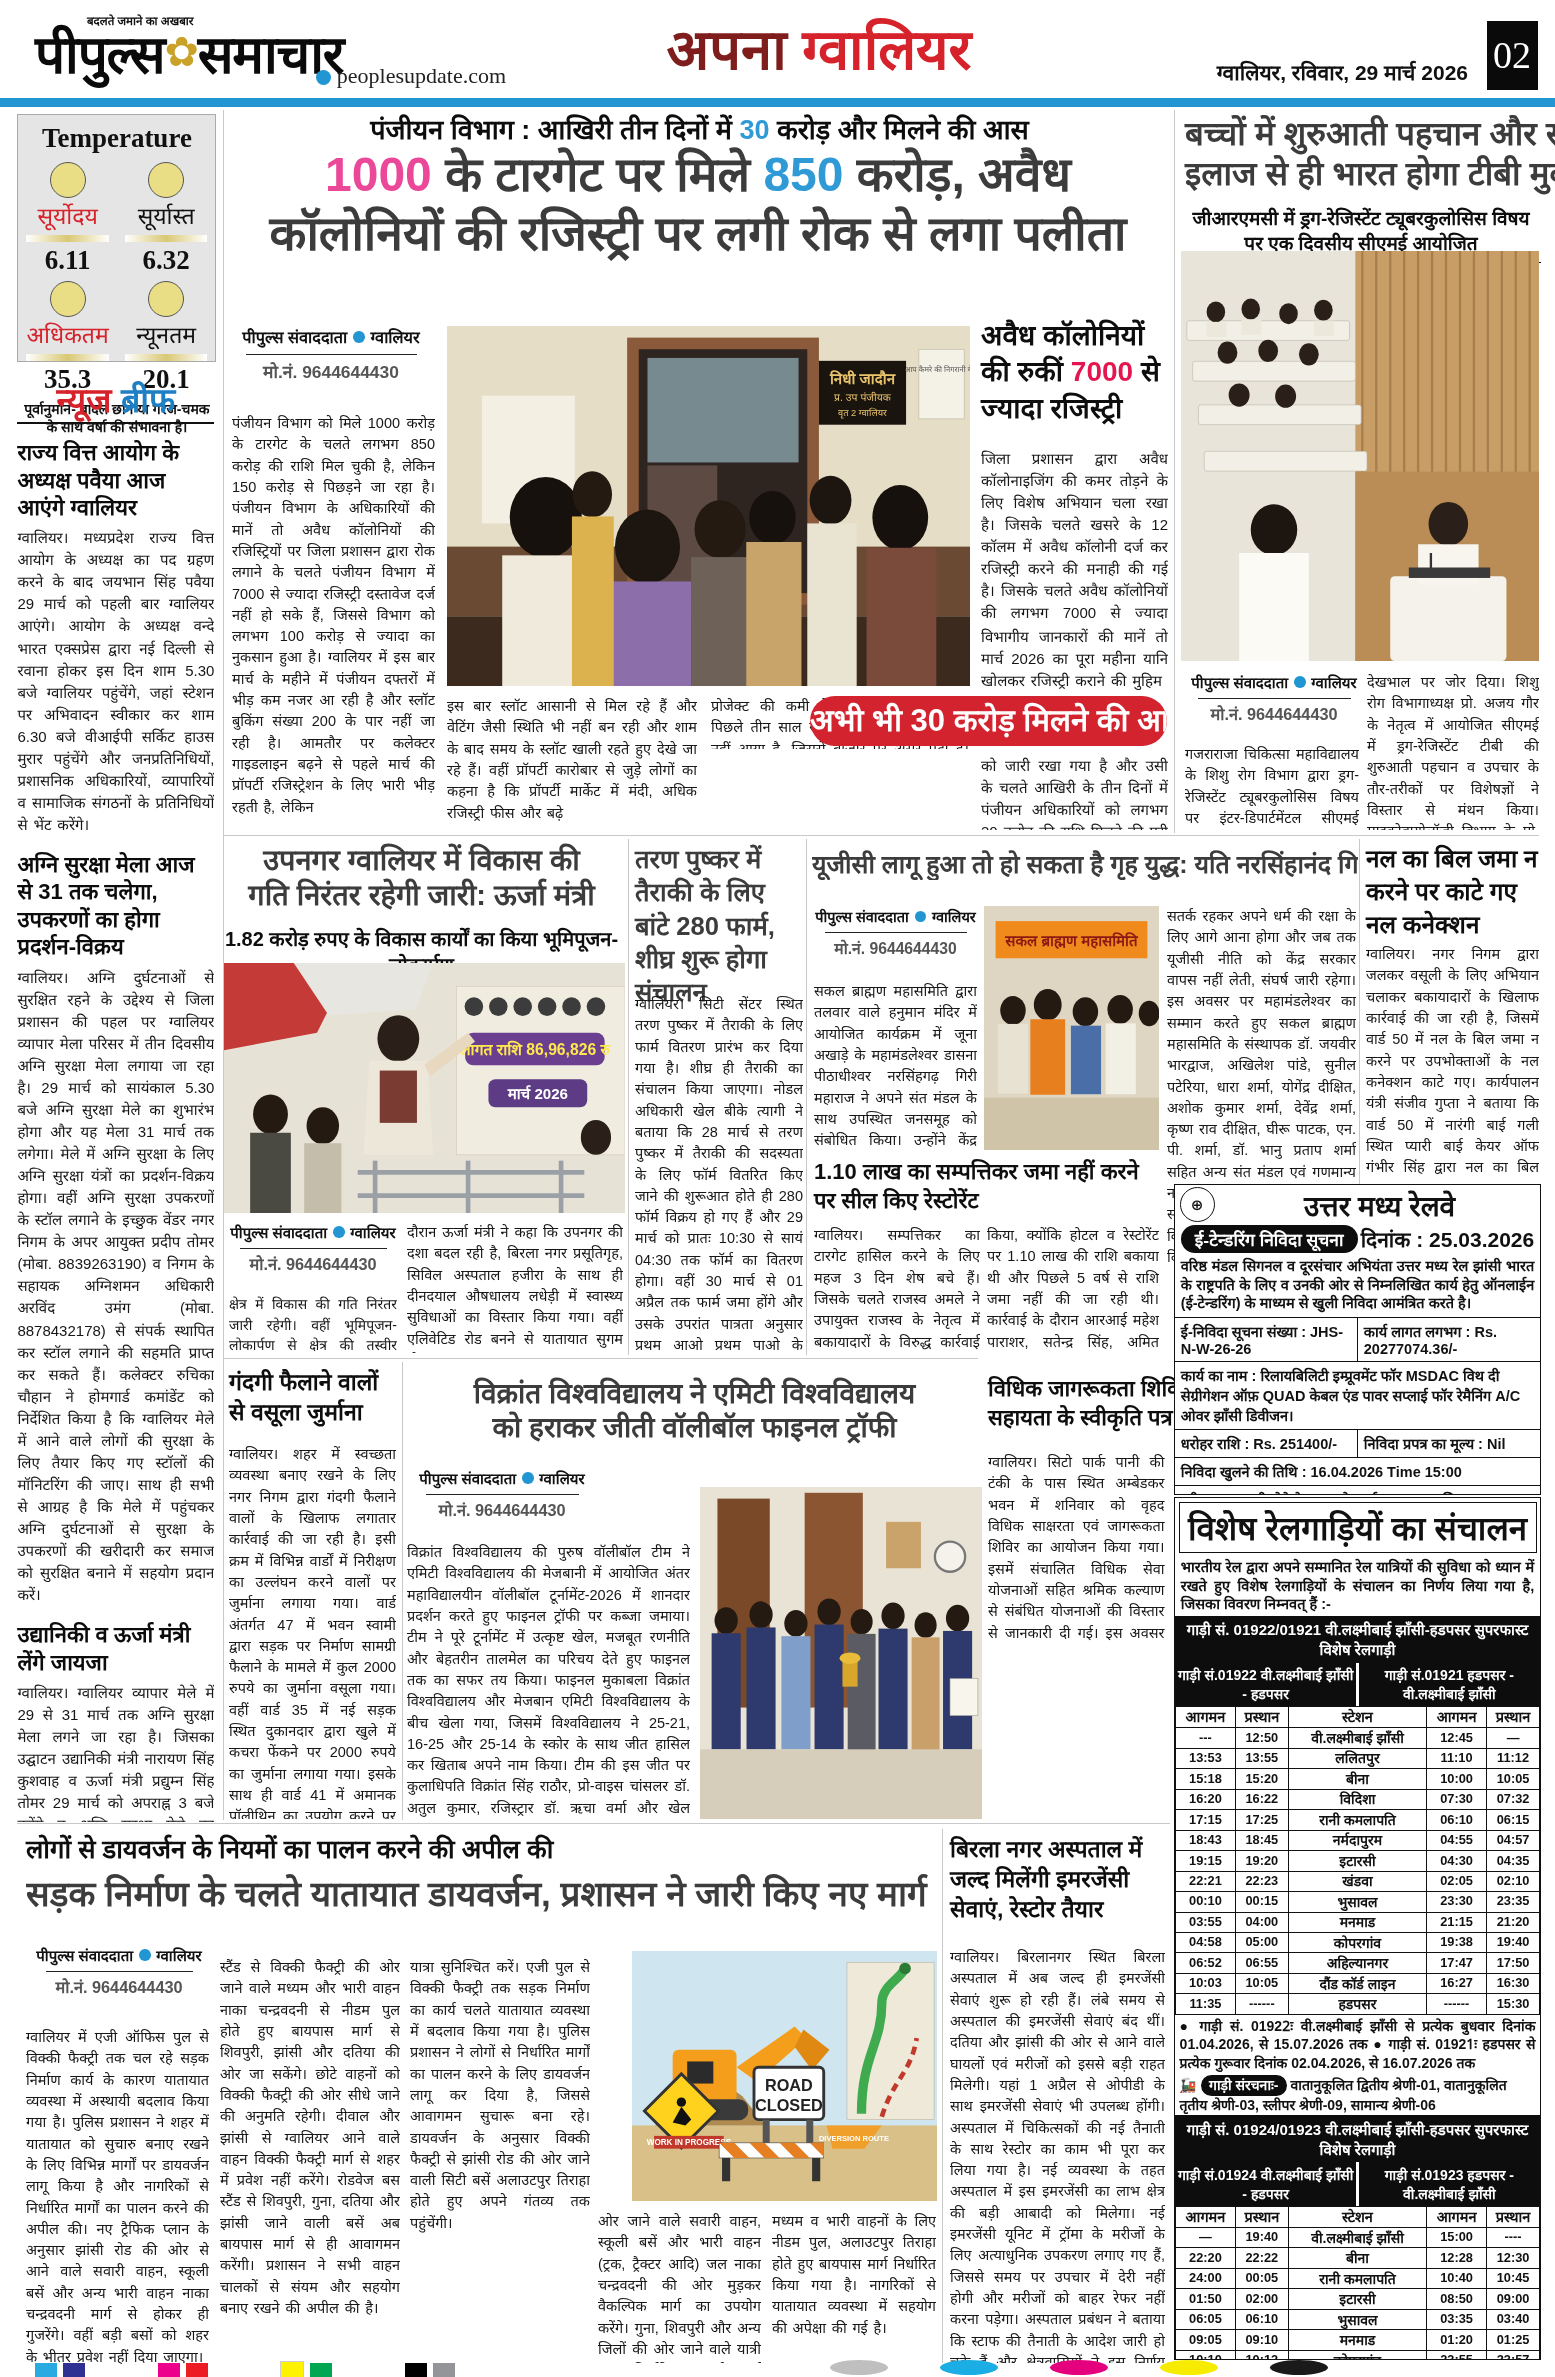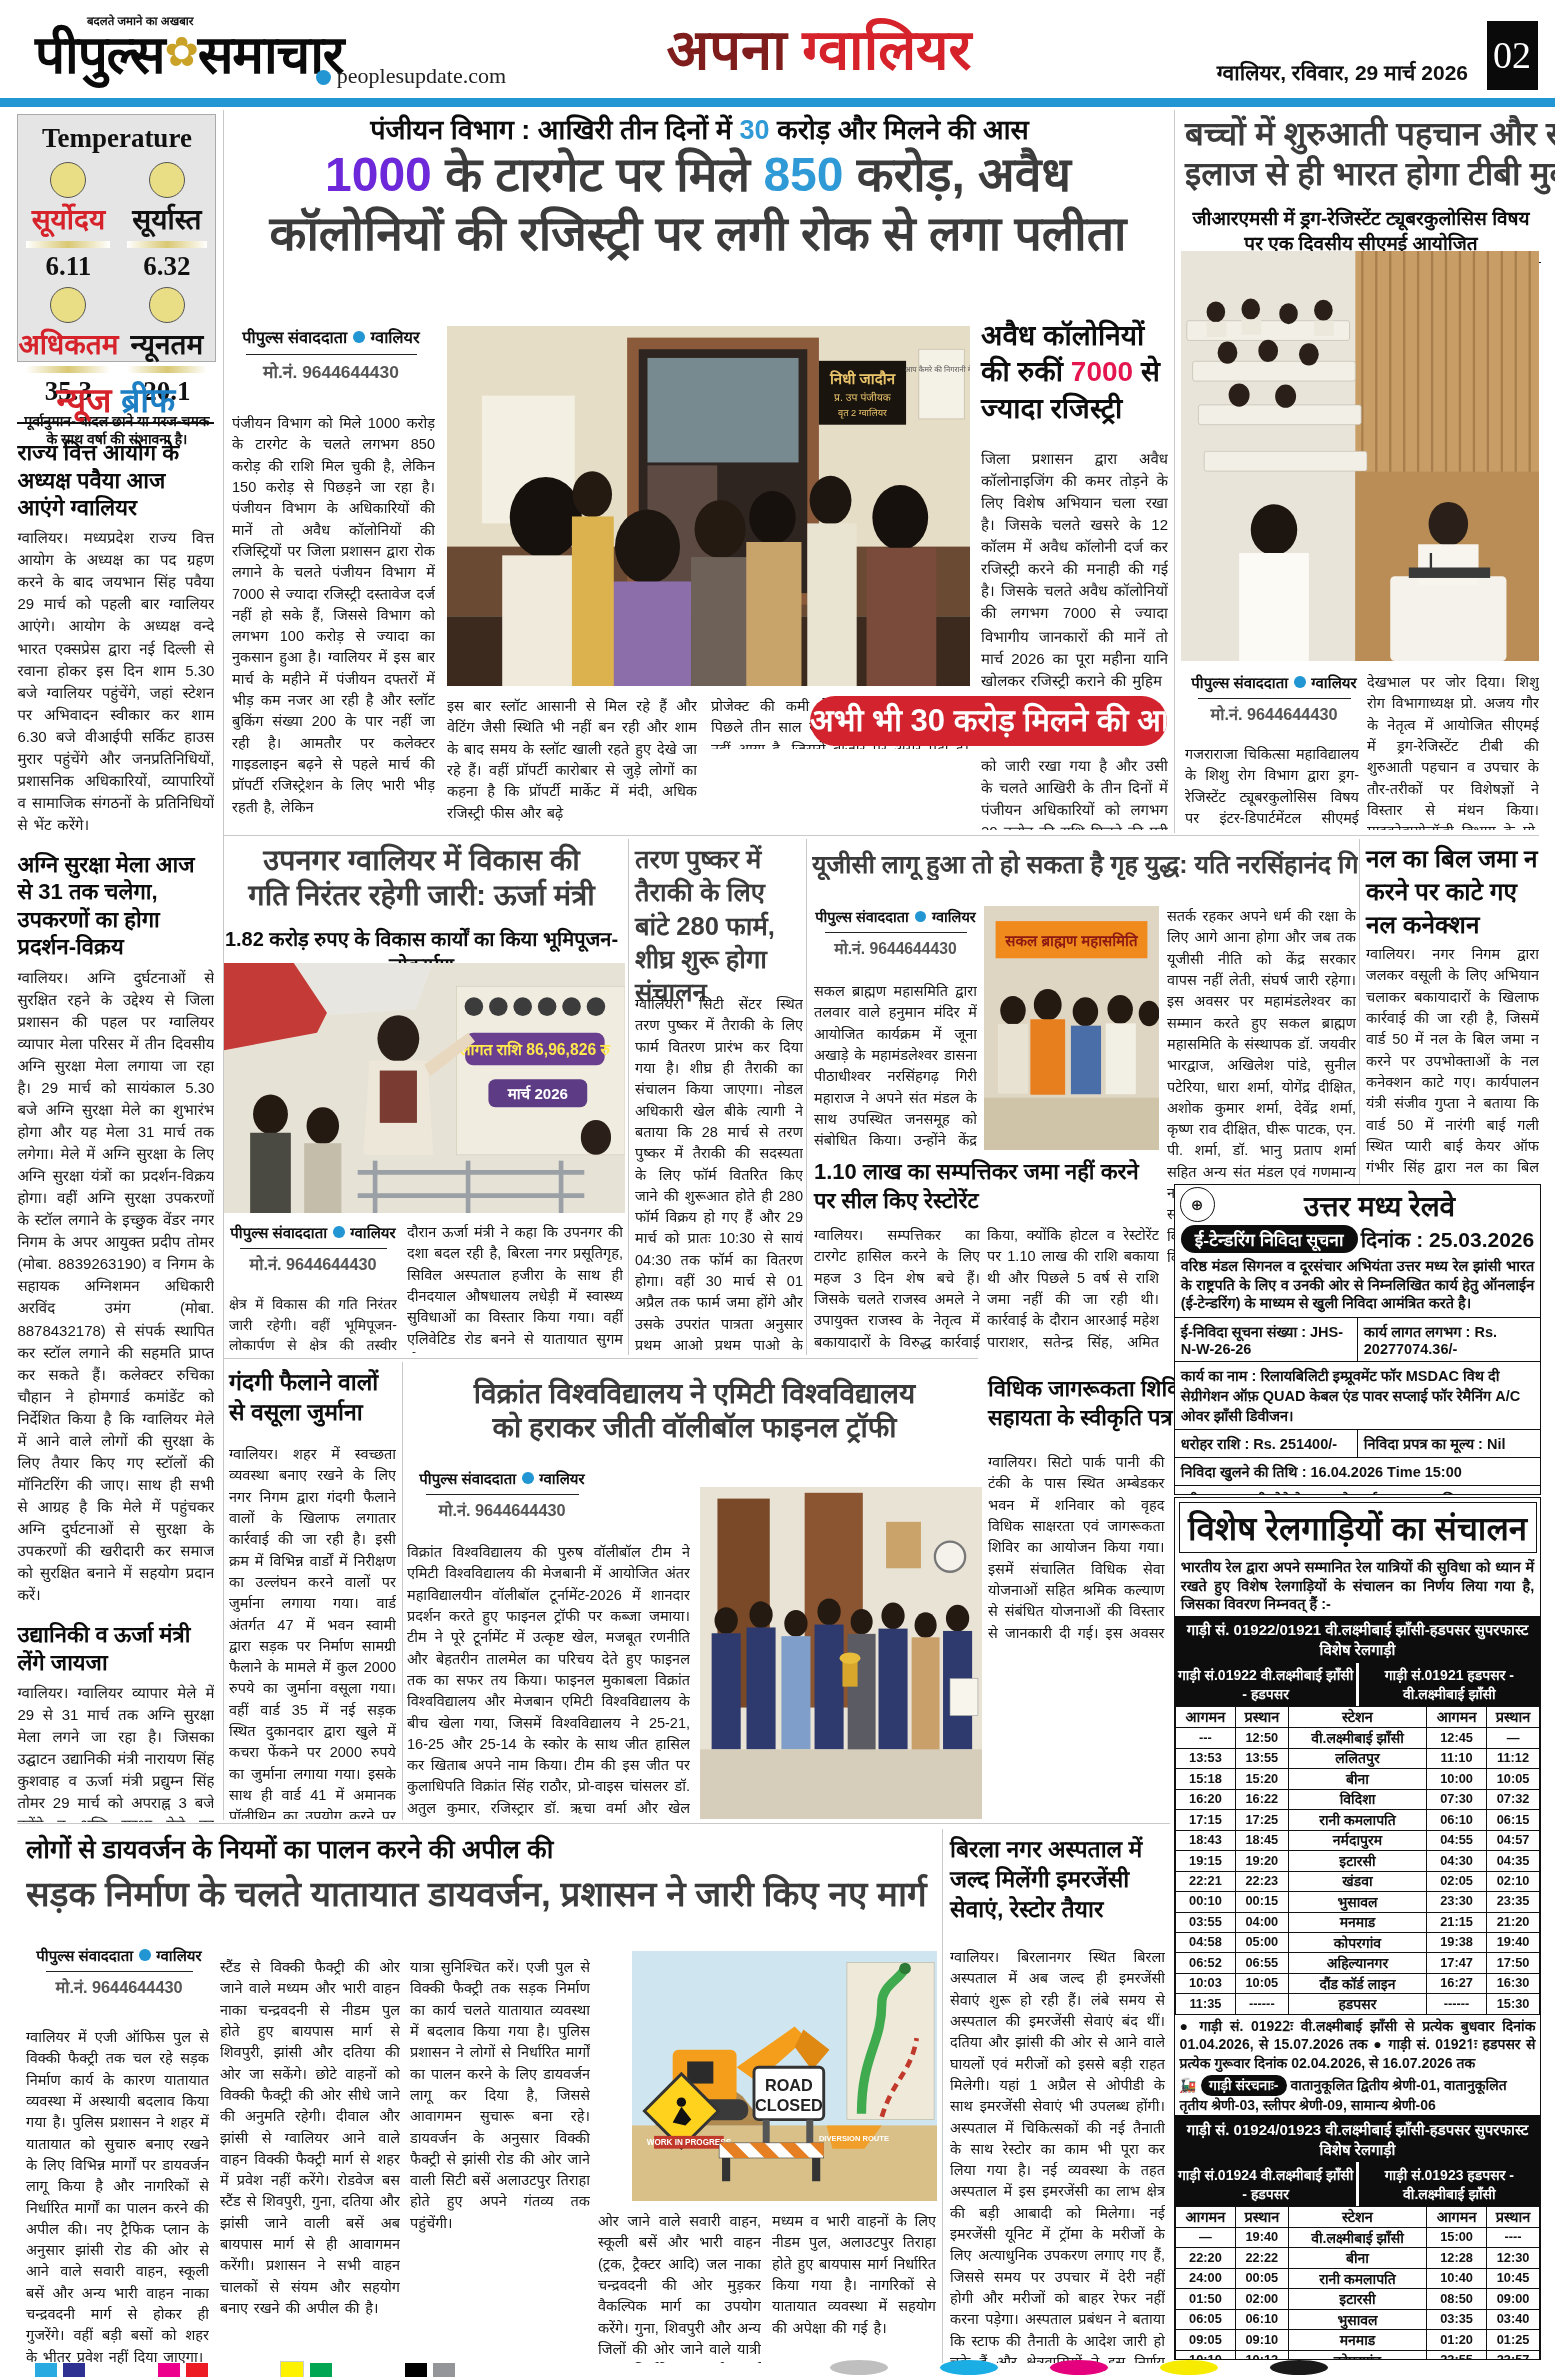--- a/index.html
+++ b/index.html
@@ -6,37 +6,37 @@
   .page{position:relative;width:1555px;height:2377px;background:#ffffff;overflow:hidden;
         font-family:"Liberation Sans","DejaVu Sans",sans-serif;color:#111;}
   .abs{position:absolute;}
   .serif{font-family:"Liberation Serif","DejaVu Serif",serif;}
   .bt{text-align:justify;font-size:14.5px;line-height:1.47;color:#161616;word-spacing:1.7px;overflow:hidden;}
   .hl{font-weight:bold;color:#3c3c3c;line-height:1.22;}
   .hlk{font-weight:bold;color:#0e0e0e;line-height:1.3;}
   .center{text-align:center;}
   .red{color:#d6232b;}
   .blue{color:#2f9ad6;}
-  .orange{color:#6d28d9;}
+  .orange{color:#ec4899;}
   .pink{color:#e4164f;}
   .byline{text-align:center;}
   .byline .l1{font-weight:bold;font-size:16.3px;color:#111;white-space:nowrap;}
   .byline .dot{display:inline-block;width:11.6px;height:11.6px;border-radius:50%;background:#2196d3;vertical-align:middle;margin:0 5.8px 3.5px 5.8px;}
   .byline .sep{border-top:1.7px solid #222;margin:5.8px 10.5px 4.6px 10.5px;}
   .byline .l2{font-weight:bold;font-size:17.4px;color:#555;}
   .vl{background:#c9c9c9;width:1.2px;}
   .hlr{background:#c9c9c9;height:1.2px;}
   .photo{overflow:hidden;background:#ddd;}
   .photo svg{display:block;width:100%;height:100%;}
   
   .wbox{background:#e5e5e5;border:0.6px solid #aaa;}
   .wtitle{font-weight:bold;font-size:27px;text-align:center;margin-top:8.1px;}
   .wgrid{display:grid;grid-template-columns:1fr 1fr;text-align:center;margin-top:3.5px;}
   .sun{width:34px;height:34px;border-radius:50%;background:#e9dd85;border:1.2px solid #555;margin:4.6px auto 1.2px auto;}
-  .wlab{font-weight:bold;font-size:28px;text-align:center;}
+  .wlab{font-weight:normal;font-size:23px;text-align:center;}
   .gbar{height:7px;margin:3.5px 8.1px;background:linear-gradient(90deg,#fff,#d9c873,#fff);}
   .wval{font-size:27px;font-weight:bold;margin-top:1.2px;}
   
   .nbt{font-size:34px;font-weight:bold;text-align:center;}
   .brief h3{font-size:22px;line-height:1.25;margin:15px 0 5.8px 0;color:#0c0c0c;}
   
   .redbanner{background:#d2232e;color:#fff;font-weight:bold;font-size:31px;line-height:50px;text-align:center;border-radius:27px;white-space:nowrap;overflow:hidden;}
   
   .tender{border:1.7px solid #111;background:#fff;font-weight:bold;}
   .tender .trow{border-top:1.2px solid #111;display:flex;}

